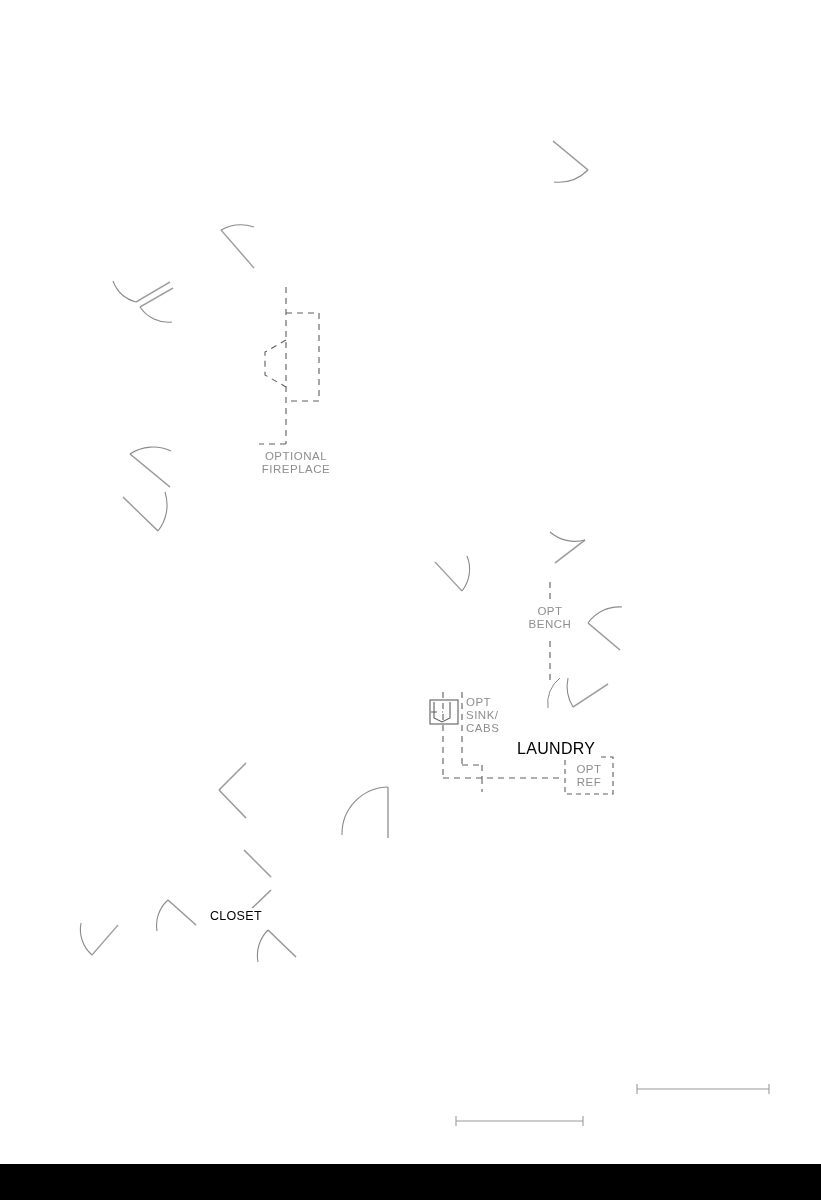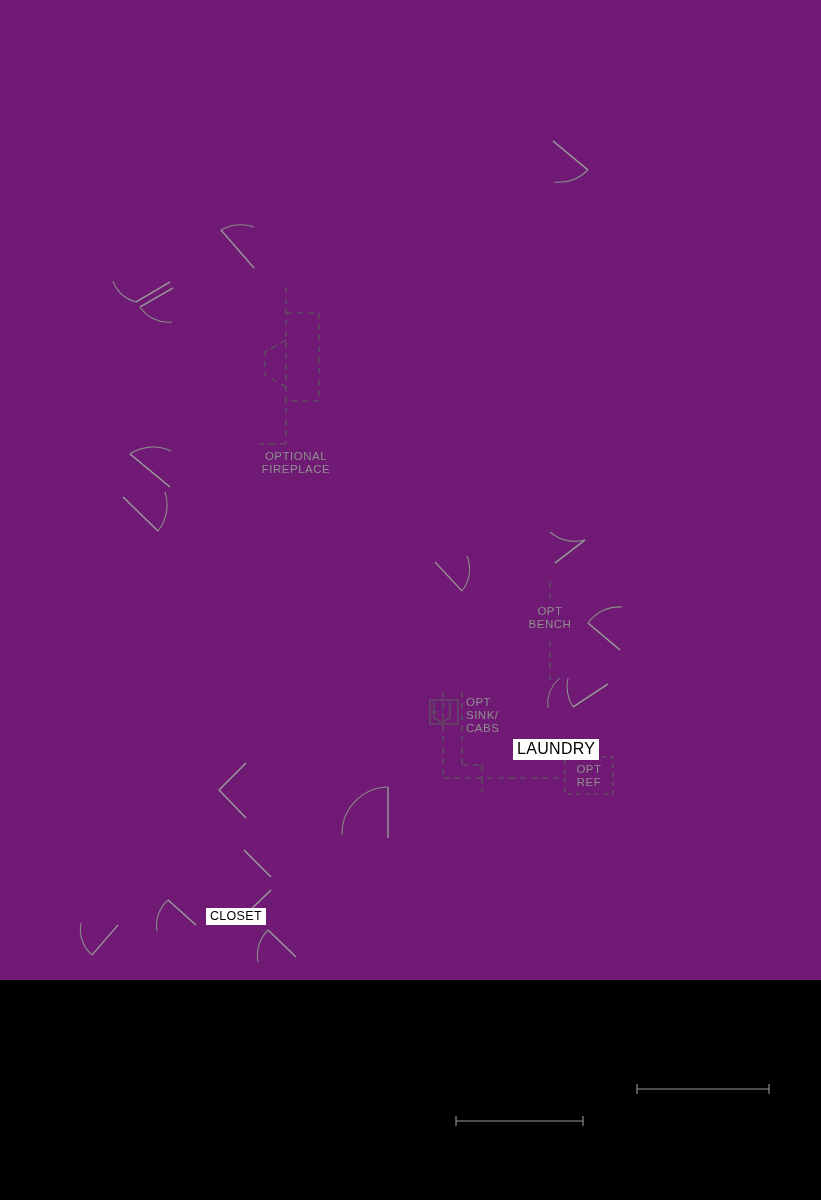--- a/index.html
+++ b/index.html
@@ -11,22 +11,22 @@
   body {
     width: 821px;
     height: 1200px;
     overflow: hidden;
     font-family: "Liberation Sans", sans-serif;
     position: relative;
   }
   #plan-root {
     position: relative;
     width: 821px;
-    height: 980px;
-    background: #701a75;
+    height: 1164px;
+    background: #ffffff;
   }
   #plan-svg {
     position: absolute;
     left: 0;
     top: 0;
     width: 821px;
     height: 1200px;
     display: block;
   }
   .label-layer {

